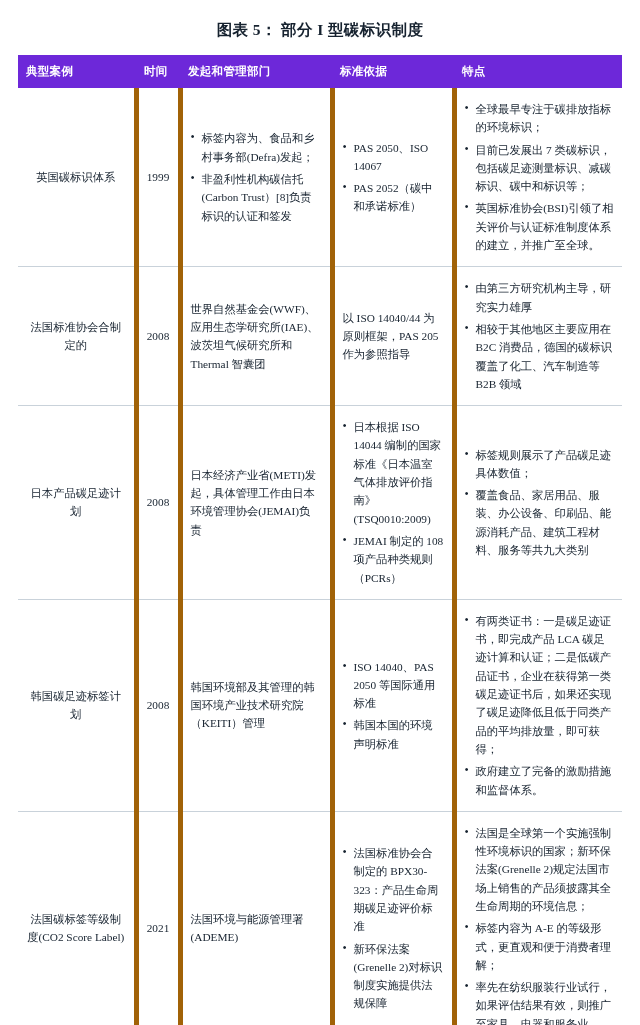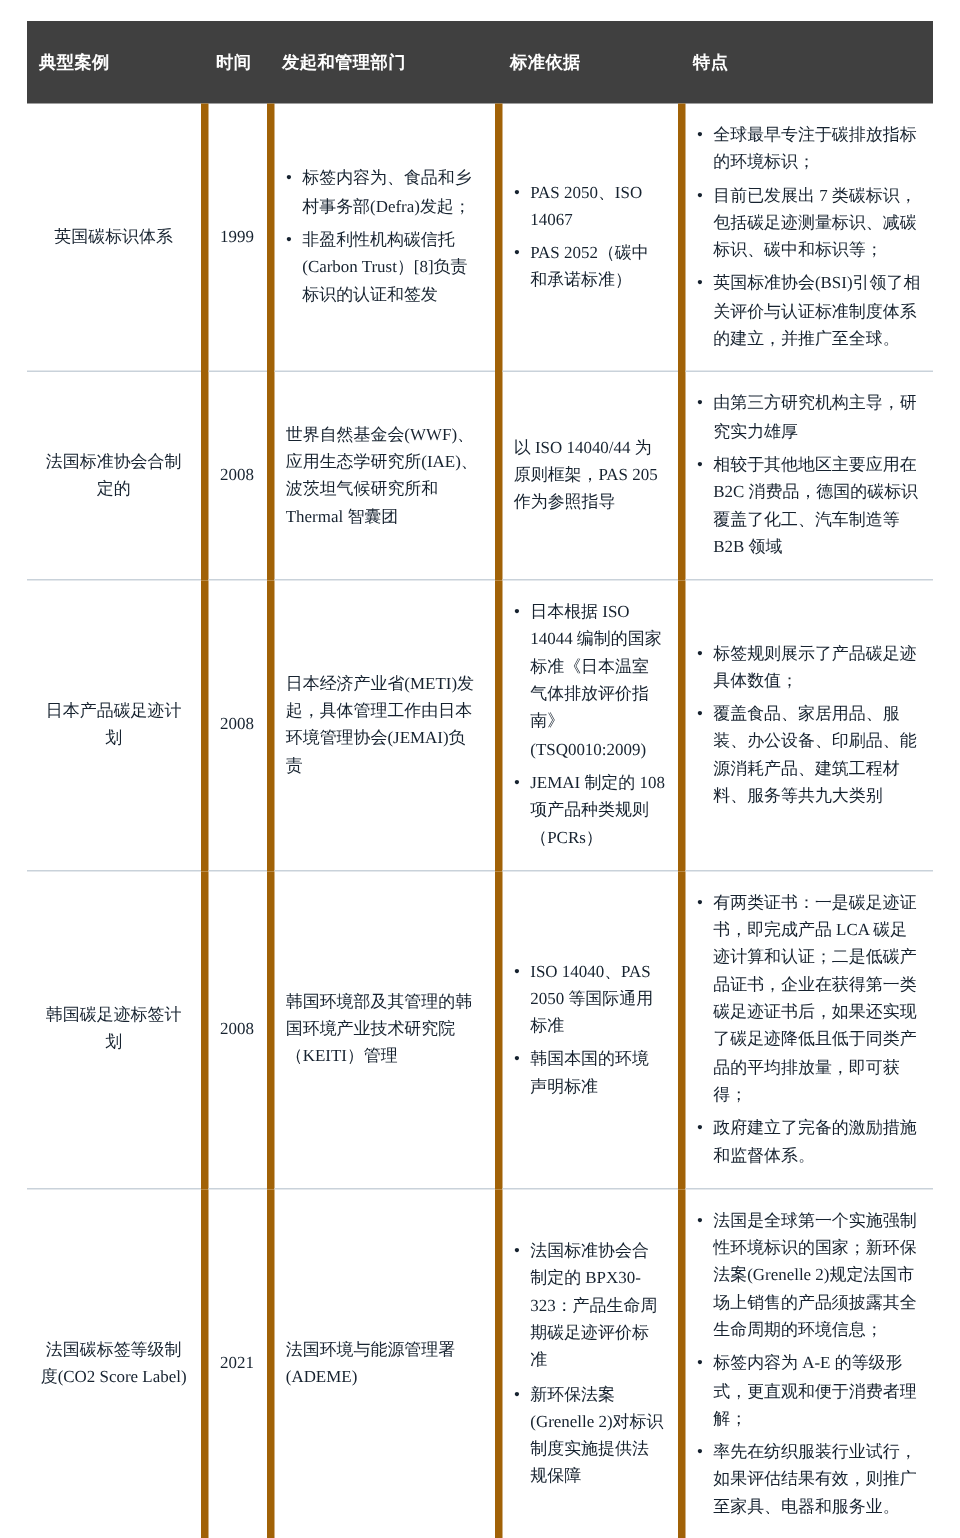--- a/index.html
+++ b/index.html
@@ -27,26 +27,26 @@
     letter-spacing: 0.4px;
     margin: 6px 0 14px 0;
     font-family: "Liberation Serif", "DejaVu Serif", serif;
   }
   table.tbl {
     width: 604px;
     border-collapse: collapse;
     table-layout: fixed;
   }
   table.tbl thead th {
-    background: #404040;
+    background: #6d28d9;
     color: #ffffff;
     font-size: 11.5px;
     font-weight: bold;
     text-align: left;
-    padding: 20px 8px;
+    padding: 9px 8px;
     vertical-align: middle;
     border: none;
     letter-spacing: 0.3px;
   }
   table.tbl tbody td {
     font-size: 11.3px;
     line-height: 1.62;
     vertical-align: middle;
     padding: 12px 8px;
     border-bottom: 1px solid #c9d2da;
@@ -85,20 +85,21 @@
   .hdr-row th.h-time { width: 44px; }
   .hdr-row th.h-dept { width: 152px; }
   .hdr-row th.h-std  { width: 122px; margin-top: 32px; }
   .hdr-row th.h-feat { width: 168px; }
 </style>
 </head>
 <body>
 
 <div class="page">
 
+  <div class="fig-title">图表 5： 部分 I 型碳标识制度</div>
 
   <table class="tbl">
     <thead>
       <tr class="hdr-row">
         <th class="h-case">典型案例</th>
         <th class="h-time">时间</th>
         <th class="h-dept">发起和管理部门</th>
         <th class="h-std">标准依据</th>
         <th class="h-feat">特点</th>
       </tr>

